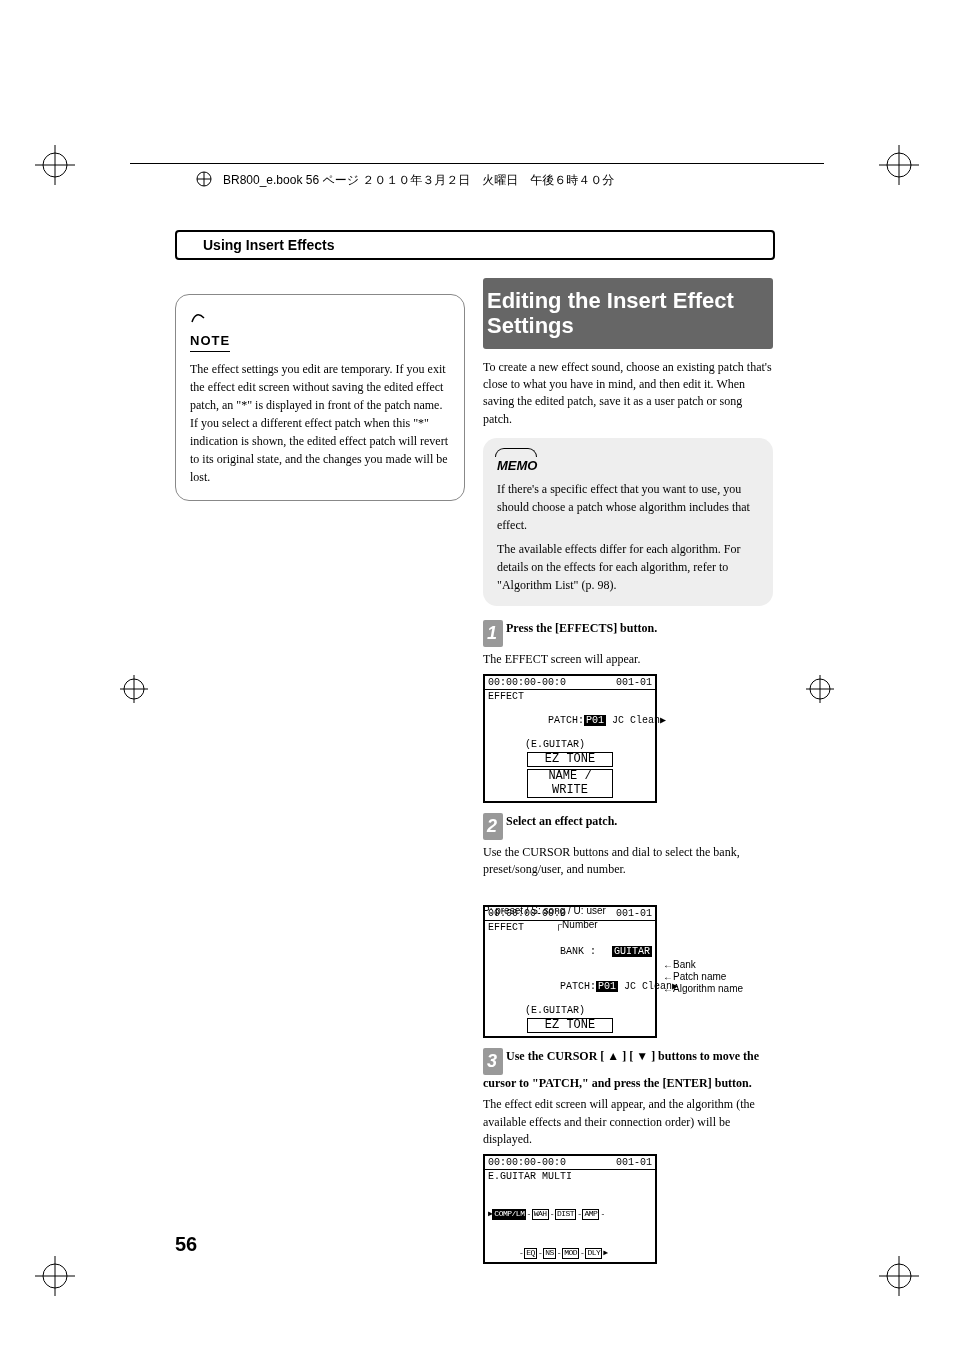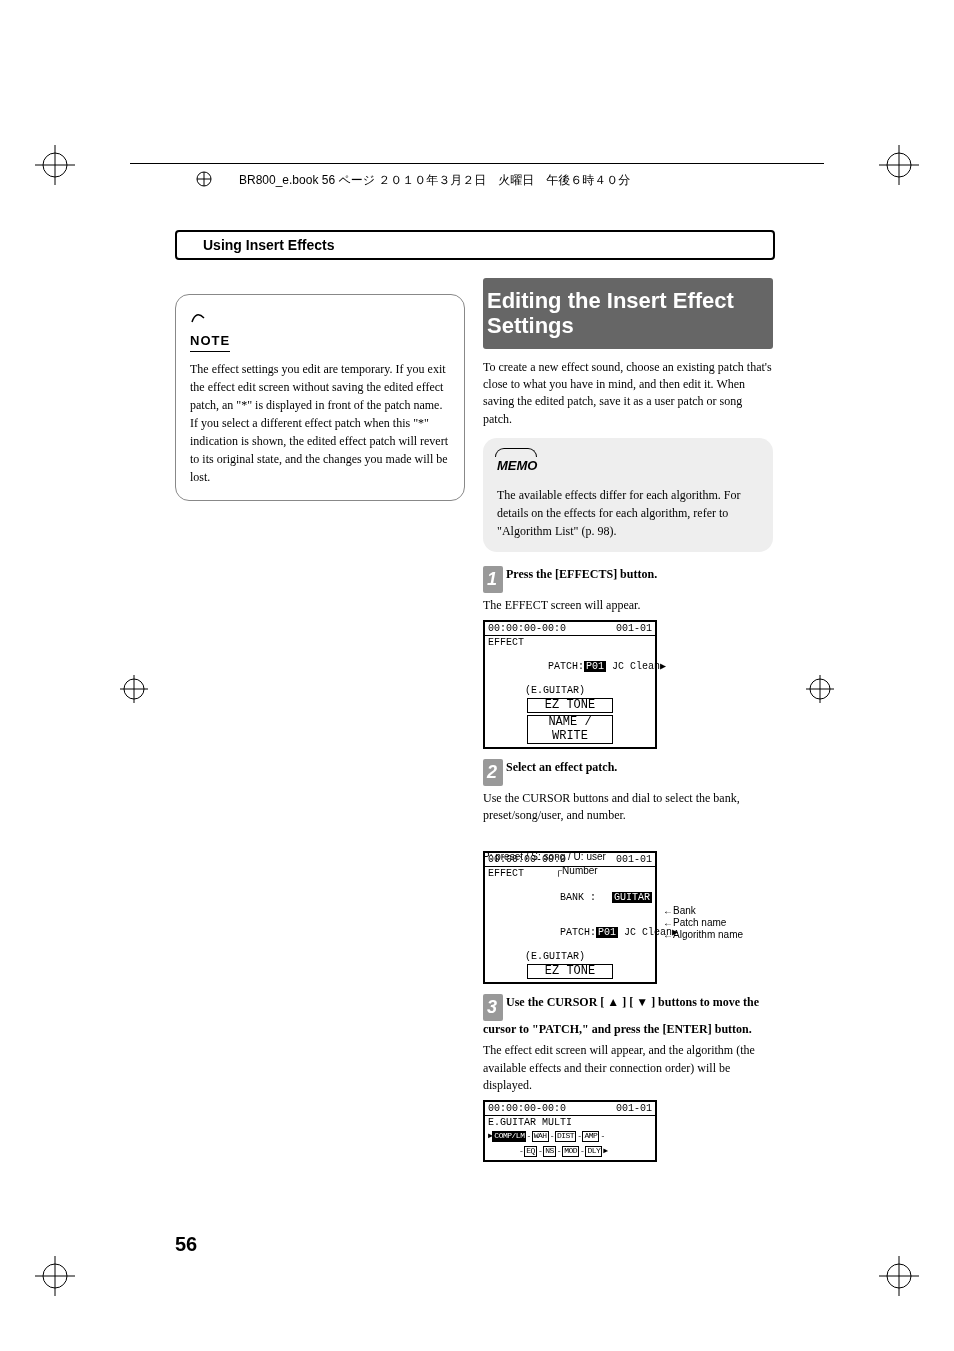--- a/index.html
+++ b/index.html
@@ -28,21 +28,21 @@
   .reg-right { right: 120px; top: 675px; }
 
   .print-header {
     position: absolute;
     top: 170px;
     left: 195px;
     font-size: 12px;
     font-family: sans-serif;
     display: flex;
     align-items: center;
-    gap: 26px;
+    gap: 10px;
   }
   .print-header-line {
     position: absolute;
     top: 163px;
     left: 130px;
     right: 130px;
     height: 20px;
     border-top: 1px solid #000;
     pointer-events:none;
   }
@@ -159,21 +159,21 @@
     font-family: "Courier New", monospace;
     font-size: 10px;
     line-height: 1.1;
     background: #fff;
     margin: 6px 0 10px 0;
   }
   .lcd-row { padding: 1px 3px; white-space: pre; }
   .lcd-inv { background:#000; color:#fff; display:inline-block; padding:0 2px; }
   .lcd-top { border-bottom:1px solid #000; display:flex; justify-content:space-between; padding:1px 3px;}
   .lcd-btn { border:1px solid #000; text-align:center; font-size:12px; padding:0 2px; margin:1px 3px; display:inline-block;}
-  .lcd-chain { font-size:8px; padding:2px 3px; letter-spacing:-0.5px;}
+  .lcd-chain { font-size:8px; padding:2px 3px; letter-spacing:-0.5px;margin-top:24px;}
   .lcd-box { border:1px solid #000; padding:0 1px; font-size:8px; display:inline-block; margin:0 1px;}
   .lcd-box-inv { background:#000; color:#fff; border:1px solid #000; padding:0 1px; font-size:8px; display:inline-block;}
 
   .anno-wrap { position: relative; }
   .anno {
     position: absolute;
     font-family: Arial, sans-serif;
     font-size: 10px;
   }
 
@@ -267,20 +267,21 @@
       </div>
     </div>
 
     <div class="col">
       <div class="right-title">Editing the Insert Effect Settings</div>
 
       <div class="body-text">To create a new effect sound, choose an existing patch that's close to what you have in mind, and then edit it. When saving the edited patch, save it as a user patch or song patch.</div>
 
       <div class="memo-box">
         <span class="memo-label">MEMO</span>
+        <div>If there's a specific effect that you want to use, you should choose a patch whose algorithm includes that effect.</div>
         <div style="margin-top:6px;">The available effects differ for each algorithm. For details on the effects for each algorithm, refer to "Algorithm List" (p. 98).</div>
       </div>
 
       <div class="body-text">
         <span class="step-num">1</span>
         <span class="bold">Press the [EFFECTS] button.</span>
       </div>
       <div class="body-text" style="margin-top:4px;">The EFFECT screen will appear.</div>
 
       <div class="lcd">

